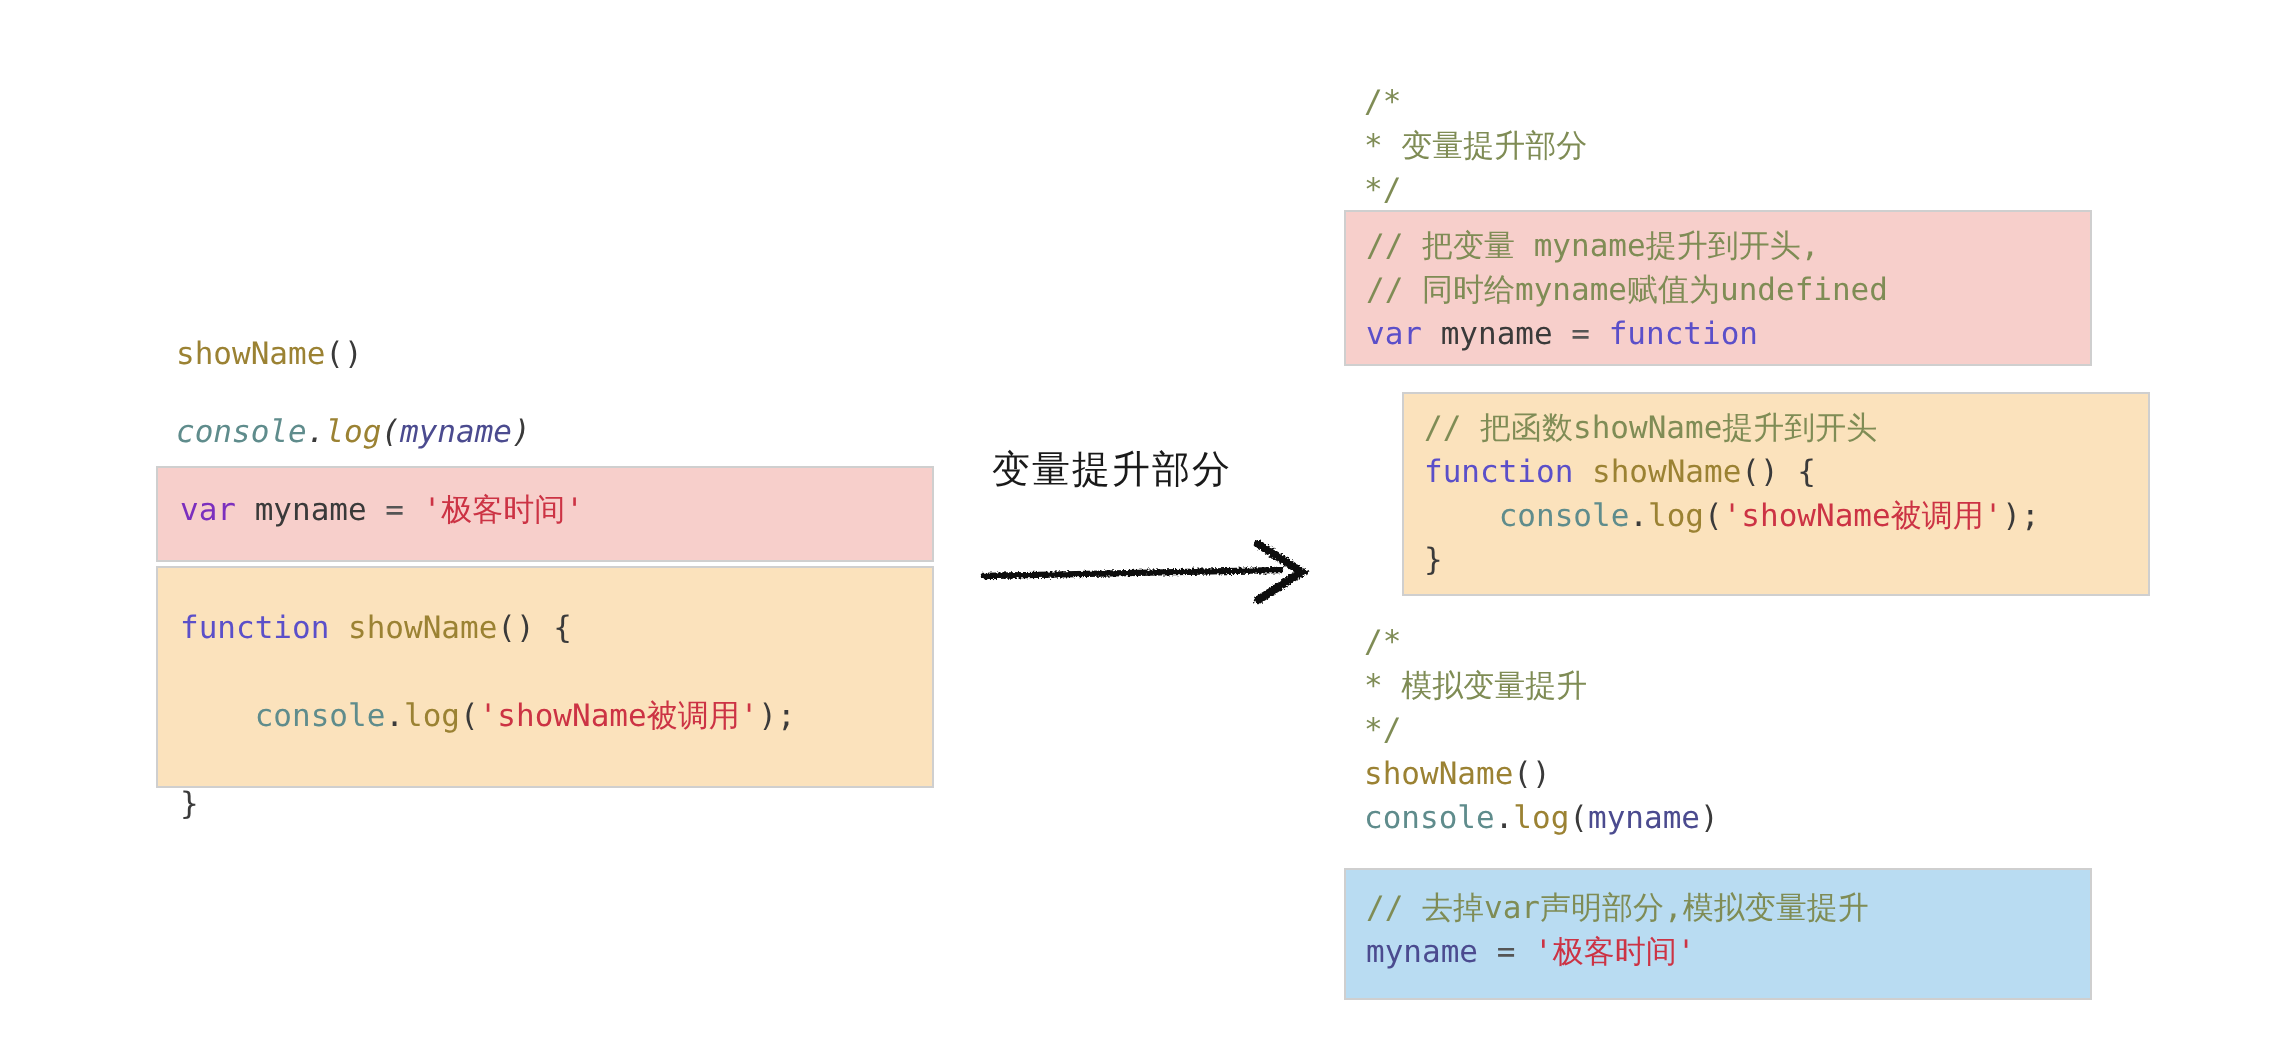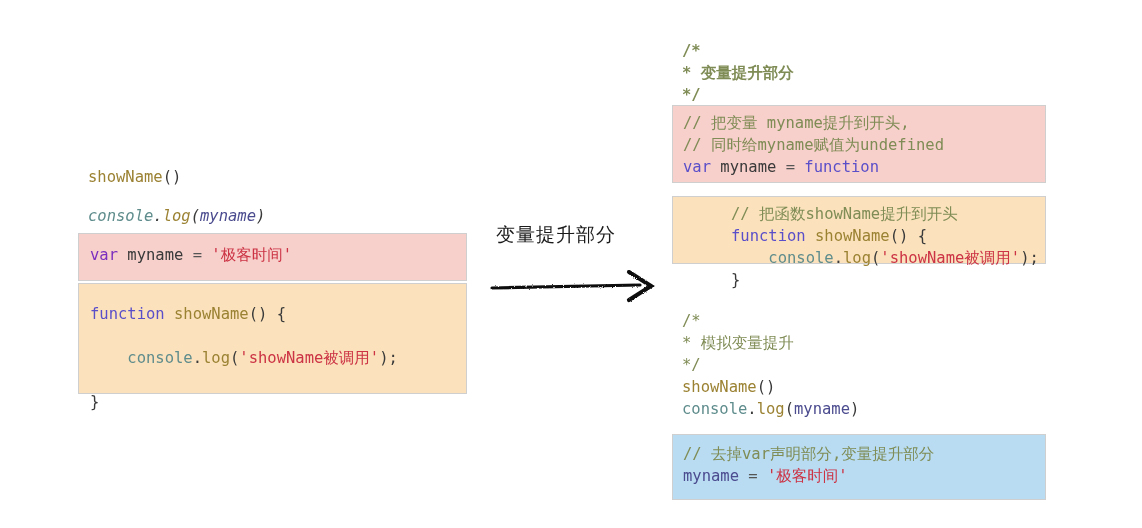--- a/index.html
+++ b/index.html
@@ -56,24 +56,24 @@
   
   #arrow-group{position:absolute;left:490px;top:222px;width:180px;height:80px;}
   #arrow-label{
     position:absolute;left:6px;top:0px;
     font-family:"DejaVu Sans","Liberation Sans",sans-serif;
     font-size:19px;color:#1a1a1a;letter-spacing:1px;white-space:nowrap;
   }
   #arrow-svg{position:absolute;left:0px;top:42px;}
 
   
-  #r-comment-1 { left:682px; top:40px;font-weight:bold; }
+  #r-comment-1 { left:682px; top:40px; }
   #r-pink-box  { left:672px; top:105px; width:374px; height:78px; }
   #r-pink-box .code{ padding:6px 0 0 10px; }
-  #r-orange-box{ left:672px; top:196px; width:374px; height:68px;padding-left:48px; }
+  #r-orange-box{ left:701px; top:196px; width:374px; height:102px; }
   #r-orange-box .code{ padding:6px 0 0 10px; }
   #r-comment-2 { left:682px; top:310px; }
   #r-blue-box  { left:672px; top:434px; width:374px; height:66px; }
   #r-blue-box .code{ padding:8px 0 0 10px; }
 </style>
 </head>
 <body>
 
 <div class="stage">
 
@@ -131,18 +131,18 @@
 <span class="tok-punct">}</span></div>
     </div>
 
     <div class="plain-line code" id="r-comment-2"><span class="tok-cmt">/*</span>
 <span class="tok-cmt">* 模拟变量提升</span>
 <span class="tok-cmt">*/</span>
 <span class="tok-fn">showName</span><span class="tok-punct">()</span>
 <span class="tok-obj">console</span><span class="tok-punct">.</span><span class="tok-prop">log</span><span class="tok-punct">(</span><span class="tok-var">myname</span><span class="tok-punct">)</span></div>
 
     <div class="box box-blue" id="r-blue-box">
-      <div class="code"><span class="tok-cmt">// 去掉var声明部分,变量提升部分</span>
+      <div class="code"><span class="tok-cmt">// 去掉var声明部分,模拟变量提升</span>
 <span class="tok-var">myname</span><span class="tok-op"> = </span><span class="tok-str">'极客时间'</span></div>
     </div>
   </div>
 
 </div>
 
 </body></html>

